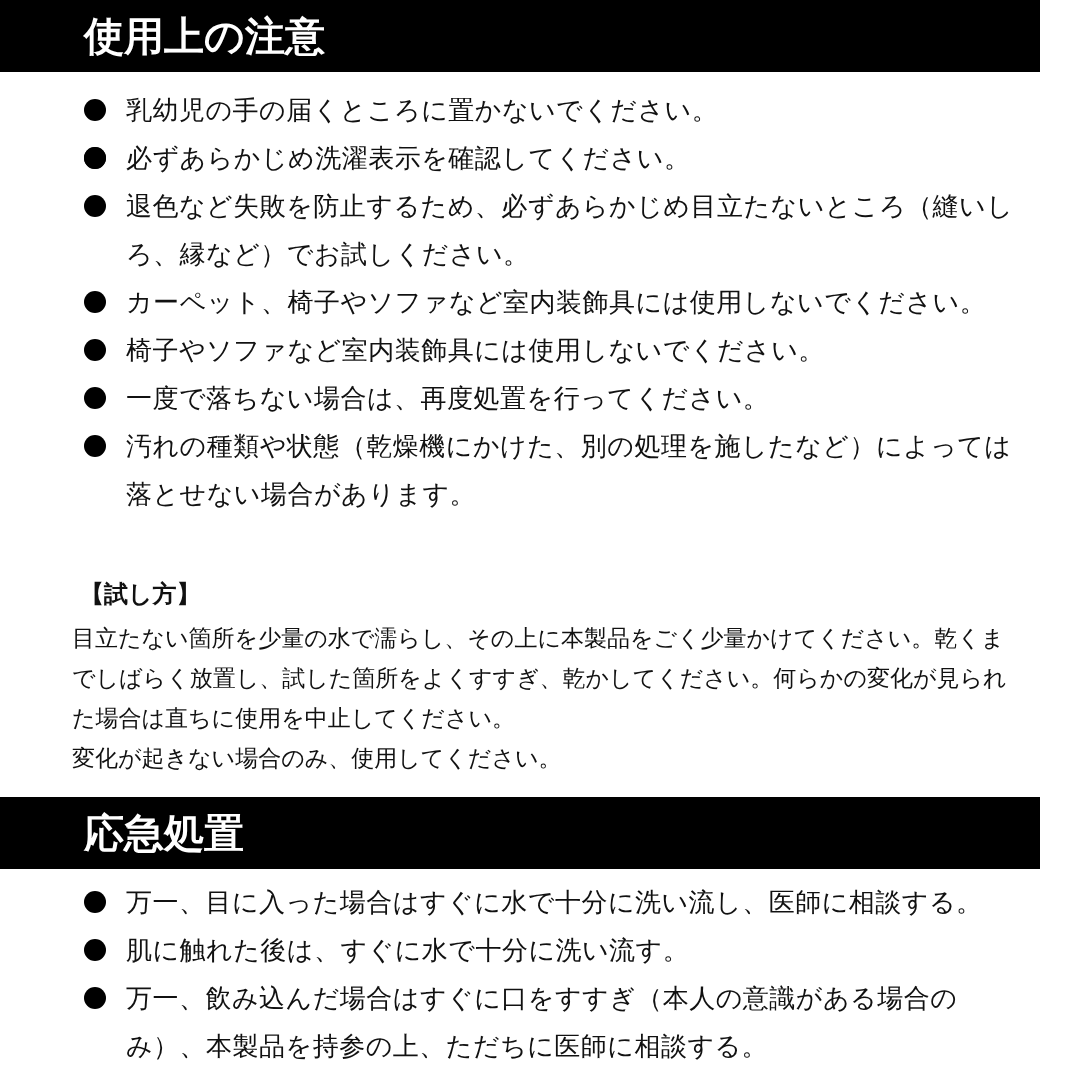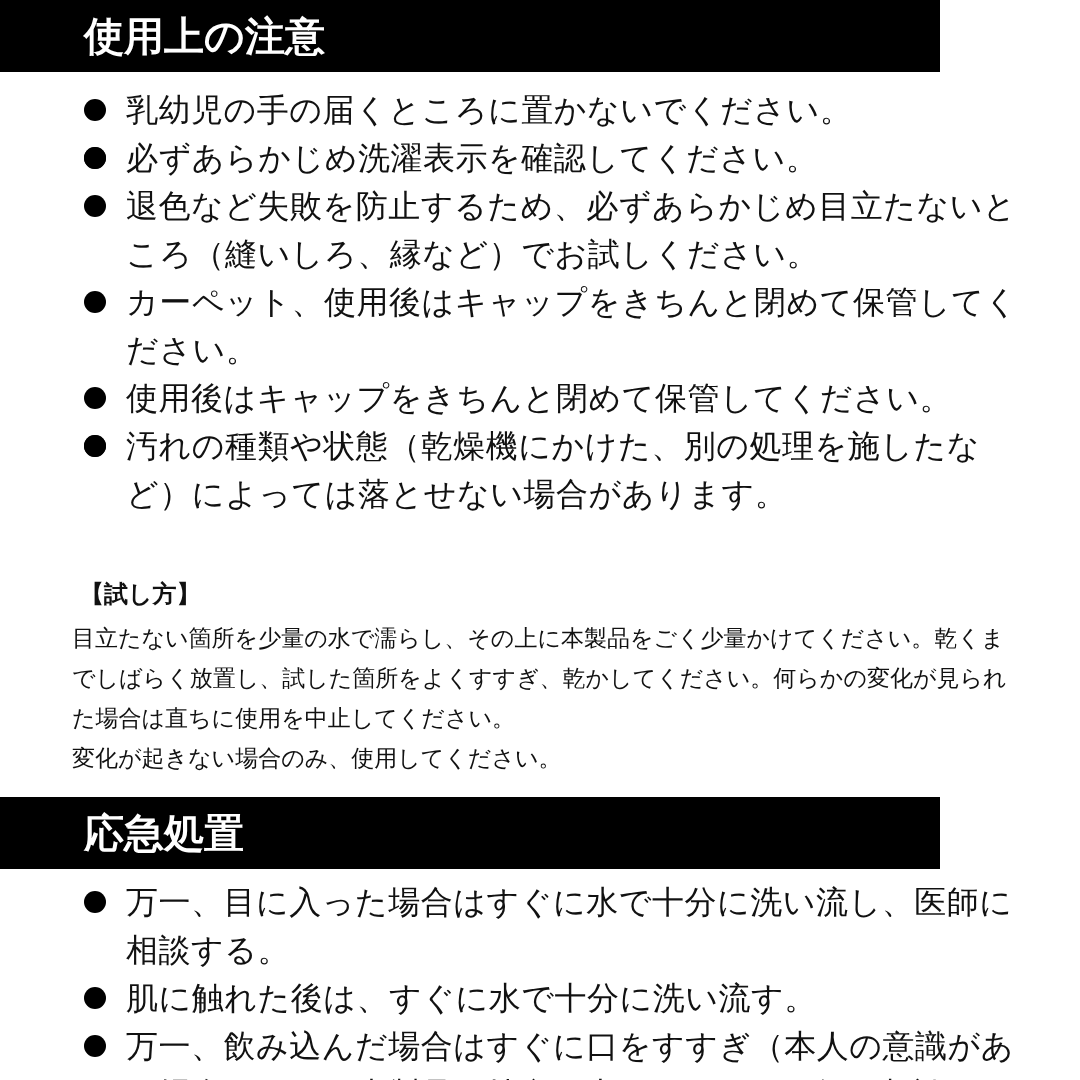--- a/index.html
+++ b/index.html
@@ -3,32 +3,32 @@
 <meta charset="utf-8">
 <style>
   html, body { margin: 0; padding: 0; }
   body {
     width: 1080px; height: 1080px; overflow: hidden;
     background: #ffffff; color: #111111;
     font-family: "DejaVu Sans", "Liberation Sans", sans-serif;
     position: relative;
   }
   .section-header {
-    position: absolute; left: 0; width: 940px;
+    position: absolute; left: 0; width: 1040px;
     background: #000000; color: #ffffff;
     box-sizing: border-box; padding-left: 84px;
     font-weight: bold; font-size: 40px;
     display: flex; align-items: center;
   }
   .h1 { top: 0; height: 72px; }
   .h2 { top: 797px; height: 72px; }
   ul.bullets { position: absolute; left: 84px; width: 950px; margin: 0; padding: 0; list-style: none; }
   ul.bullets li {
     position: relative; padding-left: 42px;
-    font-size: 32px; line-height: 48px; letter-spacing: 0.5px;
+    font-size: 26px; line-height: 48px; letter-spacing: 0.5px;
   }
   ul.bullets li .dot {
     position: absolute; left: 0; top: 13px;
     width: 22px; height: 22px; border-radius: 50%; background: #000;
   }
   .list1 { top: 86px; }
   .list2 { top: 878px; }
   .trial-title { position: absolute; left: 80px; top: 578px; font-size: 24px; font-weight: bold; }
   .trial-body { position: absolute; left: 72px; top: 618px; width: 945px; font-size: 23px; line-height: 40px; }
   .trial-body p { margin: 0; }
@@ -38,23 +38,23 @@
 
 <div class="section-header h1">
   <span>使用上の注意</span>
 </div>
 
 <ul class="bullets list1">
   <li><span class="dot"></span><span>乳幼児の手の届くところに置かないでください。</span></li>
   <li><span class="dot"></span></li>
   <li><span class="dot"></span><span>必ずあらかじめ洗濯表示を確認してください。</span></li>
   <li><span class="dot"></span><span>退色など失敗を防止するため、必ずあらかじめ目立たないところ（縫いしろ、縁など）でお試しください。</span></li>
-  <li><span class="dot"></span><span>カーペット、使用後はキャップをきちんと閉めて保管してください。</span></li>
-  <li><span class="dot"></span><span>使用後はキャップをきちんと閉めて保管してください。</span></li>
-  <li><span class="dot"></span></li>
+  <li><span class="dot"></span><span>カーペット、椅子やソファなど室内装飾具には使用しないでください。</span></li>
+  <li><span class="dot"></span><span>椅子やソファなど室内装飾具には使用しないでください。</span></li>
+  <li><span class="dot"></span><span>一度で落ちない場合は、再度処置を行ってください。</span></li>
   <li><span class="dot"></span><span>汚れの種類や状態（乾燥機にかけた、別の処理を施したなど）によっては落とせない場合があります。</span></li>
 </ul>
 
 <div class="trial-title">【試し方】</div>
 <div class="trial-body">
   <p>目立たない箇所を少量の水で濡らし、その上に本製品をごく少量かけてください。乾くまでしばらく放置し、試した箇所をよくすすぎ、乾かしてください。何らかの変化が見られた場合は直ちに使用を中止してください。</p>
   <p>変化が起きない場合のみ、使用してください。</p>
 </div>
 
 <div class="section-header h2">

